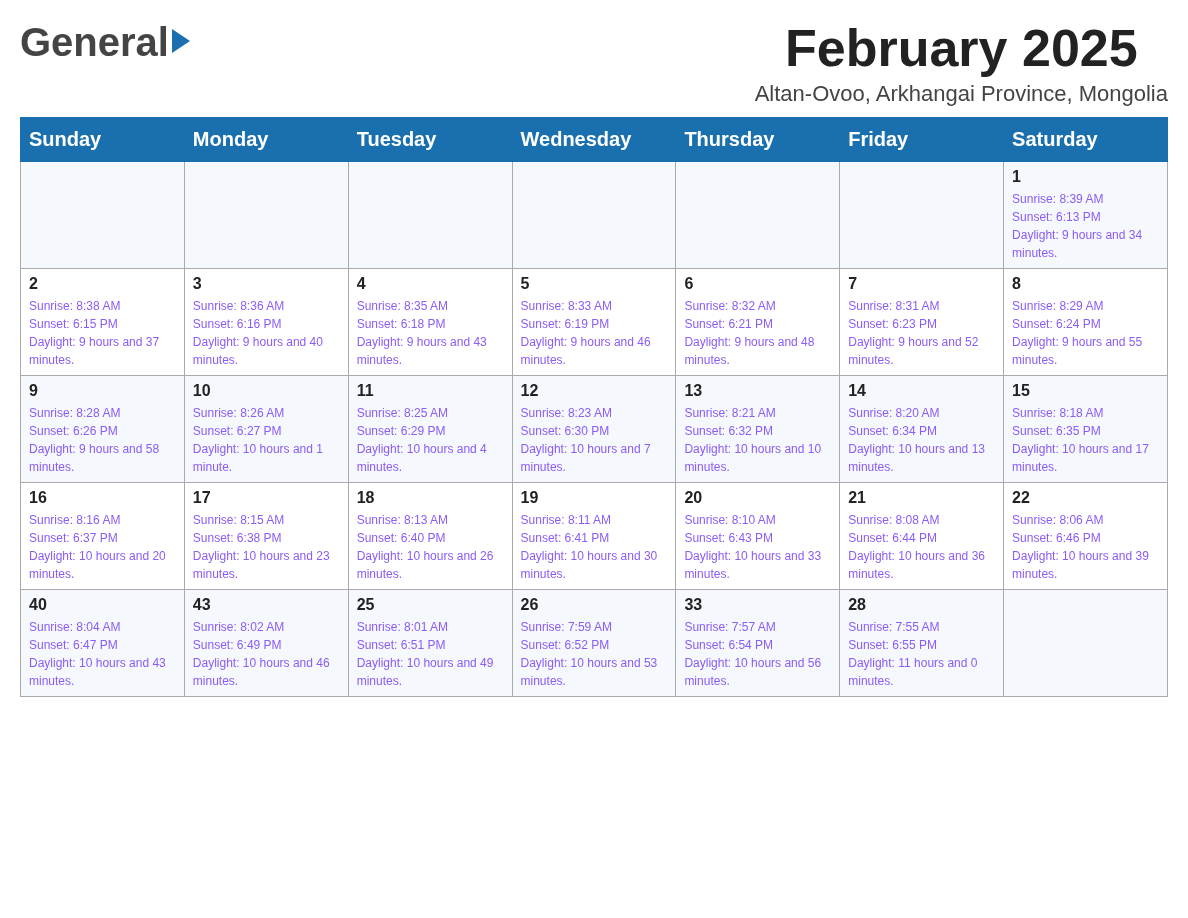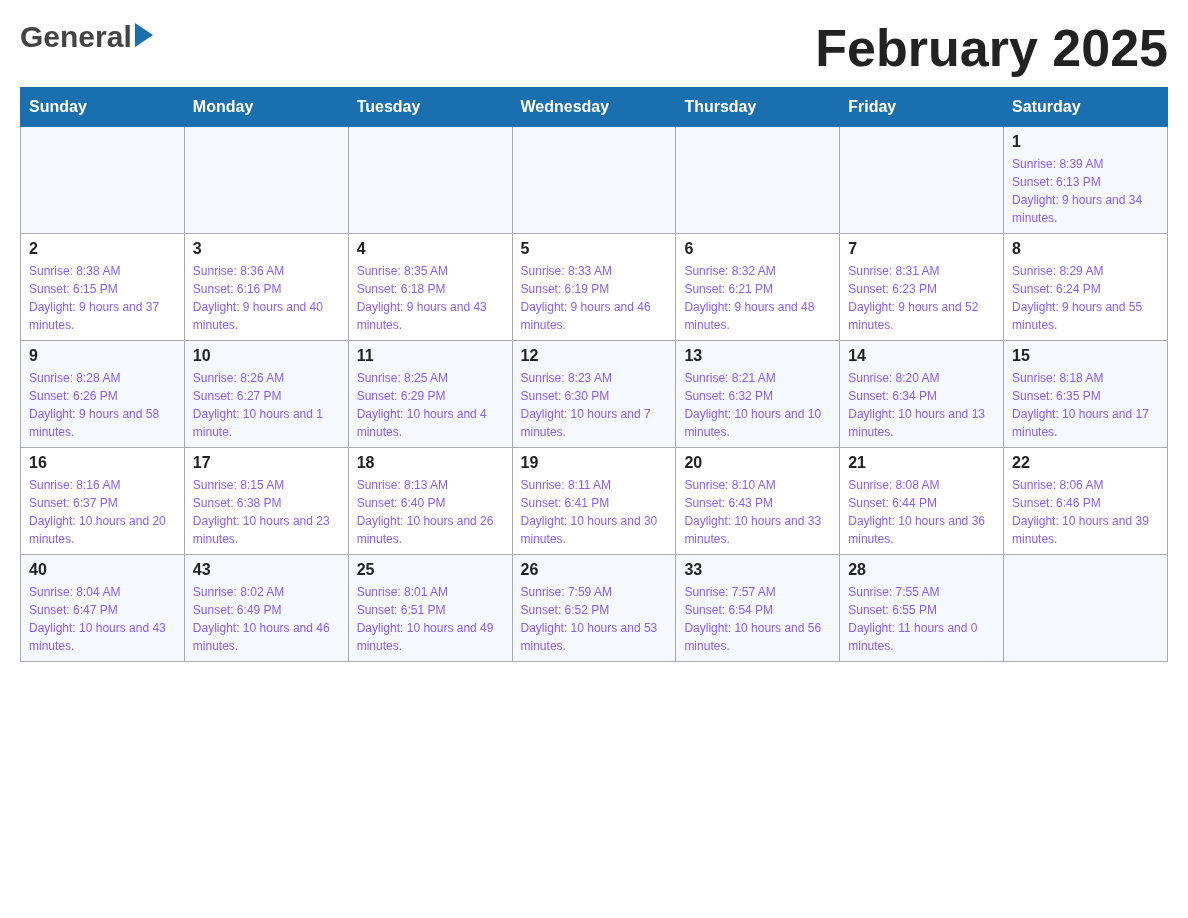--- a/index.html
+++ b/index.html
@@ -31,21 +31,21 @@
       margin-top: 4px;
     }
     .calendar {
       width: 100%;
       border-collapse: collapse;
       margin-top: 8px;
     }
     .calendar th {
       background-color: #1a6faf;
       color: #fff;
-      font-size: 16px;
+      font-size: 20px;
       font-weight: bold;
       padding: 10px 8px;
       text-align: left;
       border: 1px solid #1a6faf;
     }
     .calendar td {
       vertical-align: top;
       border: 1px solid #aaa;
       padding: 6px 8px;
       width: 14.28%;
@@ -66,21 +66,21 @@
     }
     .day-info {
       font-size: 12px;
       color: #8b5cf6;
       line-height: 1.5;
     }
     .empty-cell {
       background: #f9f9f9;
     }
     .logo-text-general {
-      font-size: 30px;
+      font-size: 40px;
       font-weight: bold;
       color: #444;
     }
     .logo-arrow {
       display: inline-block;
       width: 0;
       height: 0;
       border-style: solid;
       border-width: 12px 0 12px 18px;
       border-color: transparent transparent transparent #1a6faf;
@@ -110,20 +110,21 @@
 
 <div class="header">
   <div class="logo-block">
     <div class="logo-line1">
       <span class="logo-text-general">General</span>
       <span class="logo-arrow"></span>
     </div>
   </div>
   <div class="title-area">
     <div class="month-title">February 2025</div>
+    <div class="location-title">Altan-Ovoo, Arkhangai Province, Mongolia</div>
   </div>
 </div>
 
 <table class="calendar">
   <thead>
     <tr>
     <th>Sunday</th>
         <th>Monday</th>
         <th>Tuesday</th>
         <th>Wednesday</th>

